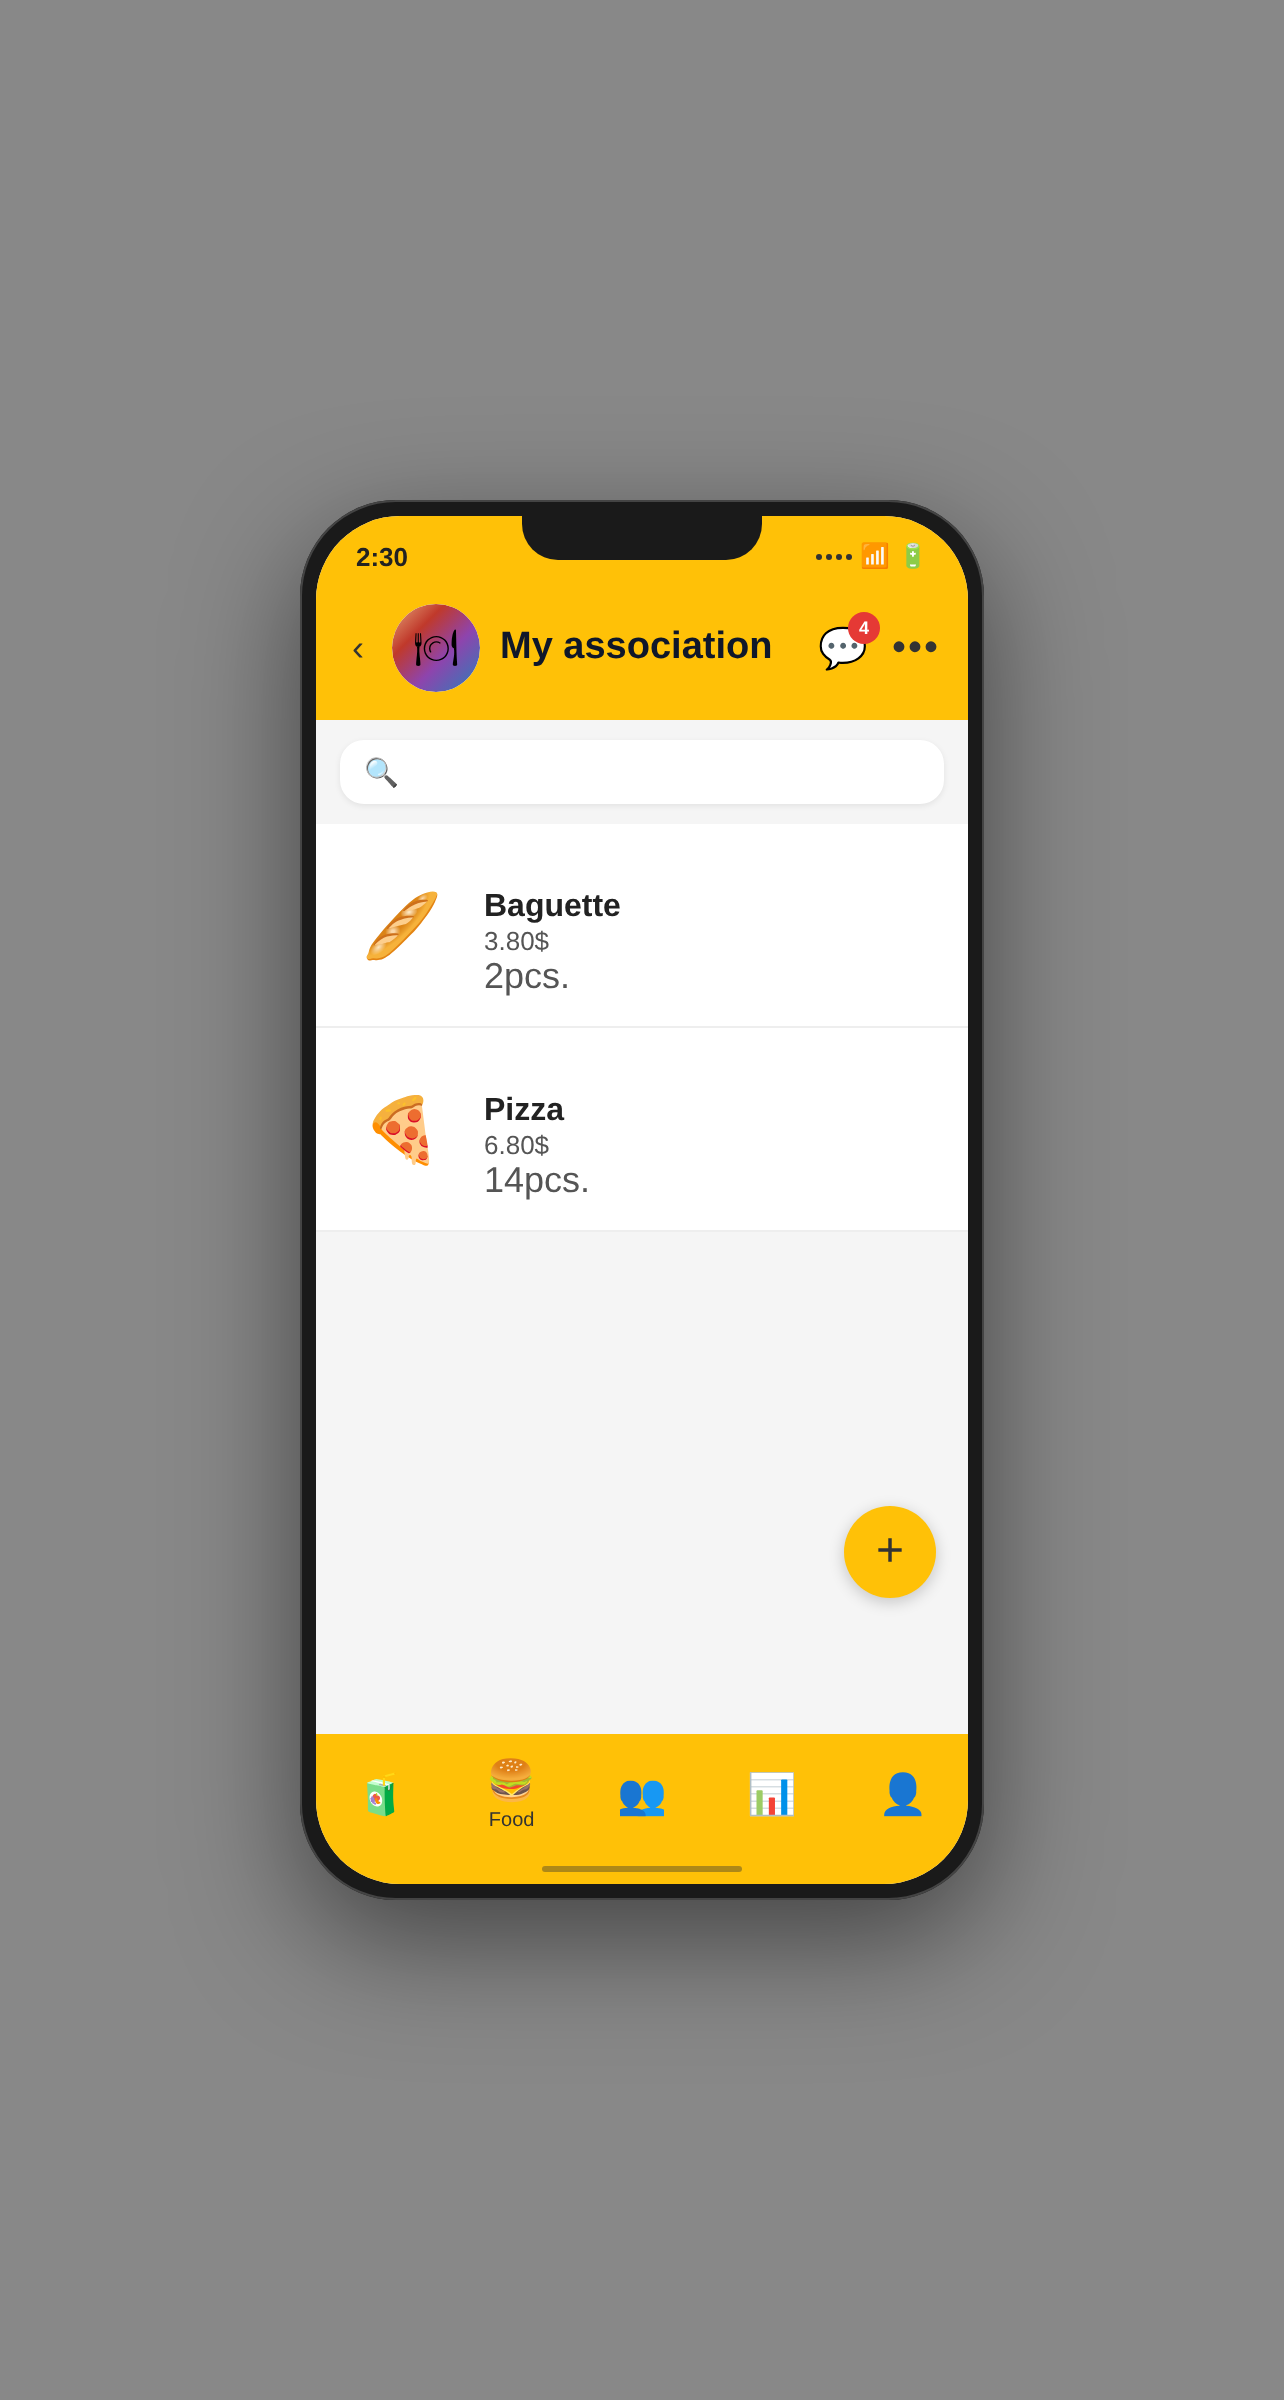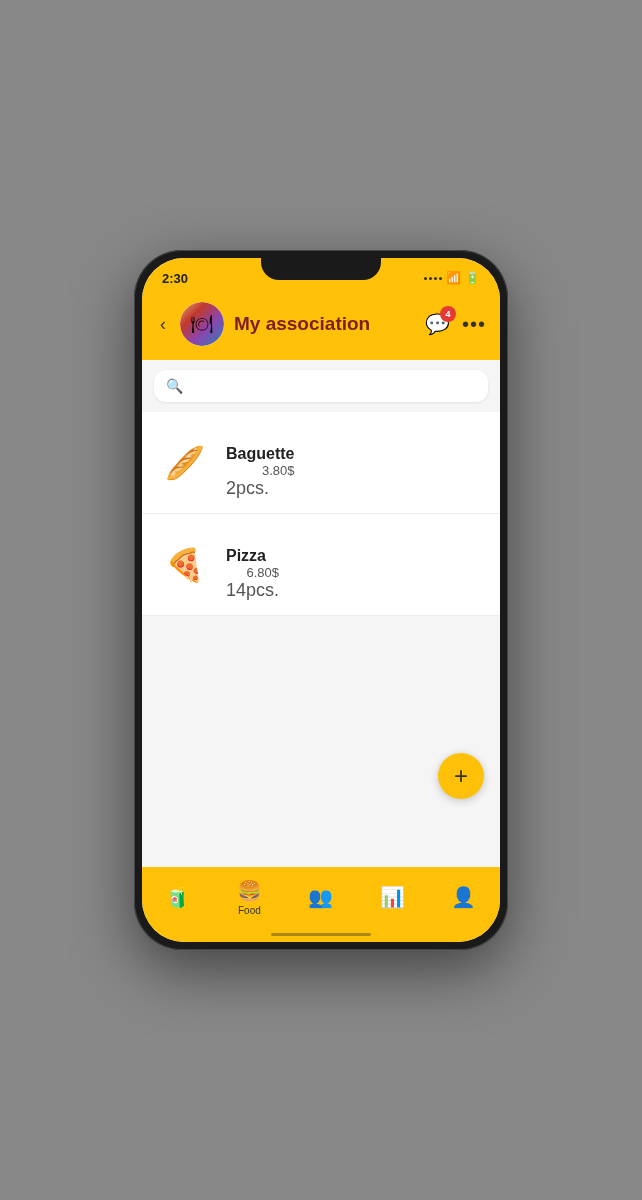--- a/index.html
+++ b/index.html
@@ -5,21 +5,21 @@
     * { box-sizing: border-box; margin: 0; padding: 0; }
     body {
       background: #888;
       display: flex;
       justify-content: center;
       align-items: center;
       min-height: 100vh;
       font-family: -apple-system, BlinkMacSystemFont, 'Segoe UI', sans-serif;
     }
     .phone-shell {
-      width: 374px;
+      width: 342px;
       height: 700px;
       background: #1a1a1a;
       border-radius: 48px;
       padding: 8px;
       box-shadow: 0 20px 60px rgba(0,0,0,0.5), inset 0 0 0 1px #444;
       position: relative;
     }
     .phone-inner {
       width: 100%;
       height: 100%;
@@ -101,21 +101,21 @@
       border-radius: 50%;
       display: flex;
       align-items: center;
       justify-content: center;
       font-size: 18px;
     }
     .header-title {
       flex: 1;
       font-size: 19px;
       font-weight: 700;
-      color: #7f1d1d;
+      color: #0f172a;
     }
     .header-actions {
       display: flex;
       align-items: center;
       gap: 12px;
     }
     .notif-btn {
       position: relative;
       cursor: pointer;
     }
@@ -200,21 +200,20 @@
     }
     .item-name {
       font-size: 16px;
       font-weight: 600;
       color: #222;
       margin-top: 19px;
     }
     .item-price {
       font-size: 13px;
       color: #555;
-      text-align: right;
     }
     .item-qty {
       font-size: 18px;
       color: #555;
     }
     .empty-space {
       flex: 1;
       background: #f5f5f5;
     }
     

